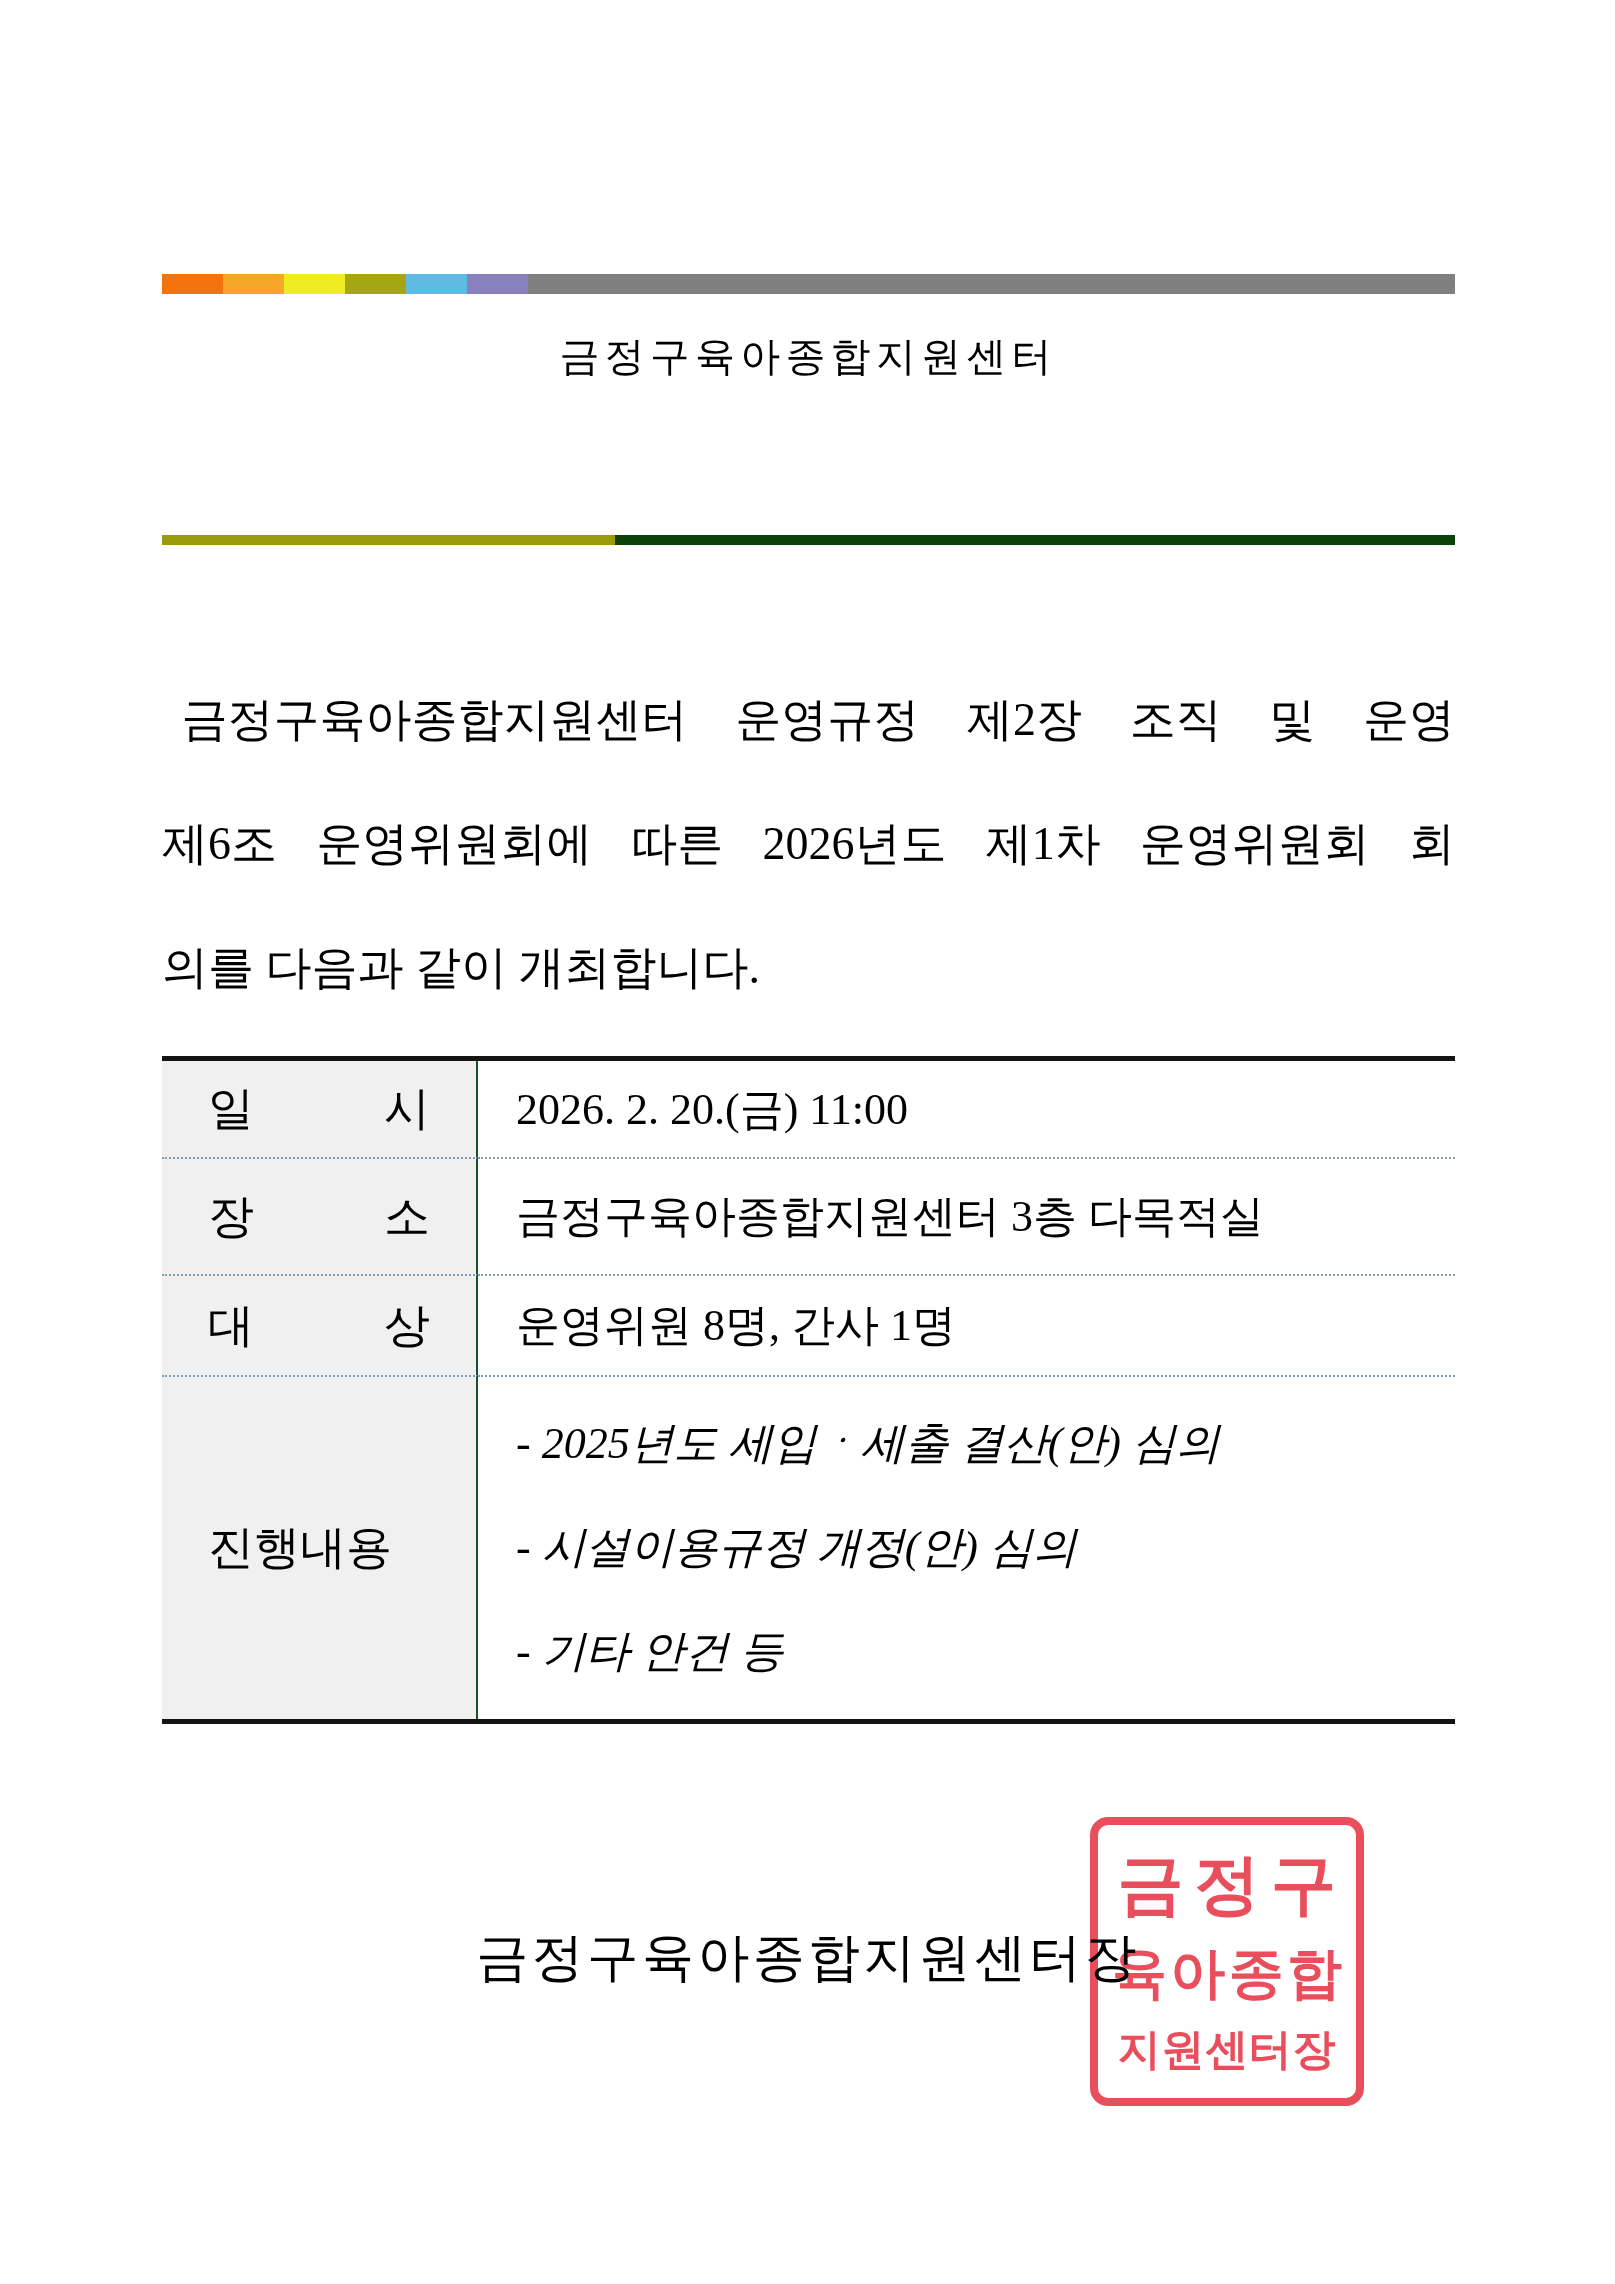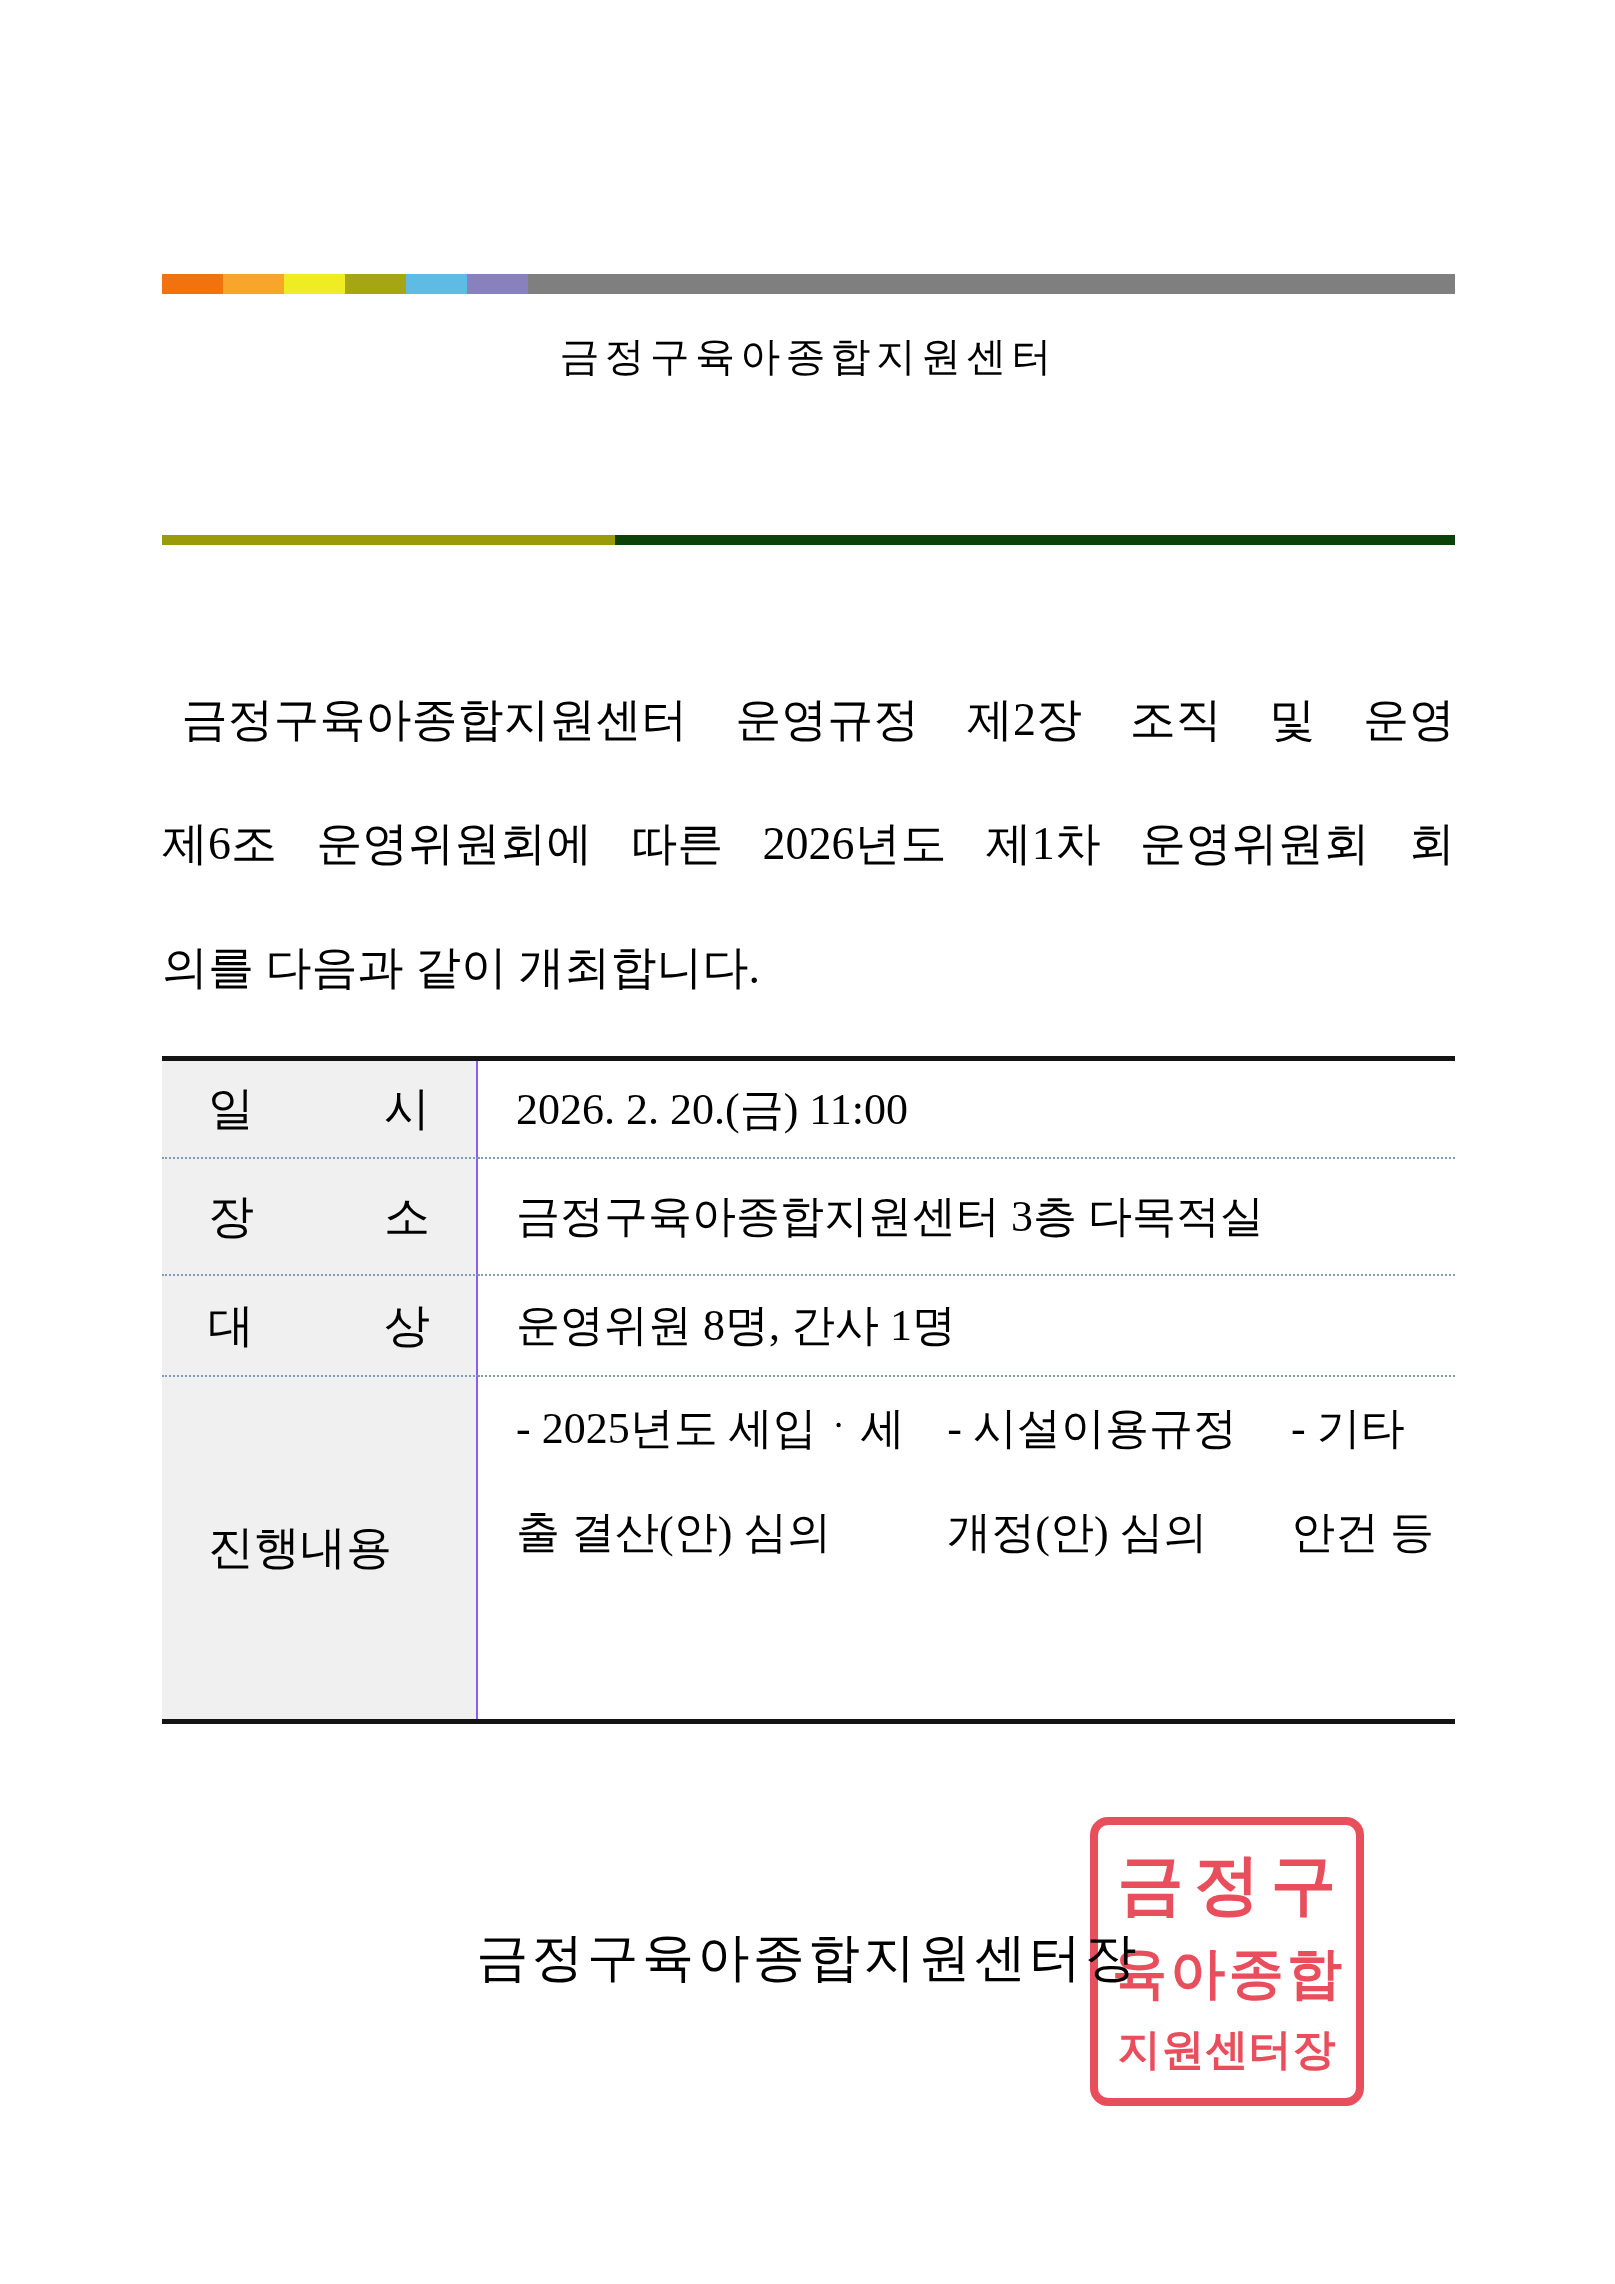--- a/index.html
+++ b/index.html
@@ -38,31 +38,31 @@
 
   
   .meeting-table {
     position:absolute; left:162px; top:1056px; width:1293px;
     border-top:5.9px solid #141414; border-bottom:5.9px solid #141414;
     display:grid; grid-template-columns:316px 1fr;
     grid-template-rows:96px 117px 101px 344px;
     box-sizing:border-box;
   }
   .label-cell {
-    background:#F0F0F0; border-right:2px solid #8b5cf6;
+    background:#F0F0F0; border-right:2px solid #14532d;
     display:flex; align-items:center; padding:0 46px; box-sizing:border-box;
   }
   .label-cell .label-text {
     width:100%; font-size:46px; text-align:justify; text-align-last:justify;
   }
   .value-cell {
     display:flex; align-items:center; padding-left:38px; font-size:44px; box-sizing:border-box;
   }
   .sep-top { border-top:2px dotted #7F9DB9; }
-  .value-cell.multi { align-items:flex-start; justify-content:center; }
+  .value-cell.multi { flex-direction:column; align-items:flex-start; justify-content:center;font-style:italic; }
   .value-cell.multi .item { line-height:104px; }
 
   
   .signer {
     position:absolute; left:0; top:1923px; width:100%;
     text-align:center; font-size:52px; letter-spacing:3.3px;
   }
   .stamp {
     position:absolute; left:1090px; top:1817px; width:274px; height:289px;
     border:8.5px solid #E8404F; border-radius:18px; box-sizing:border-box;

